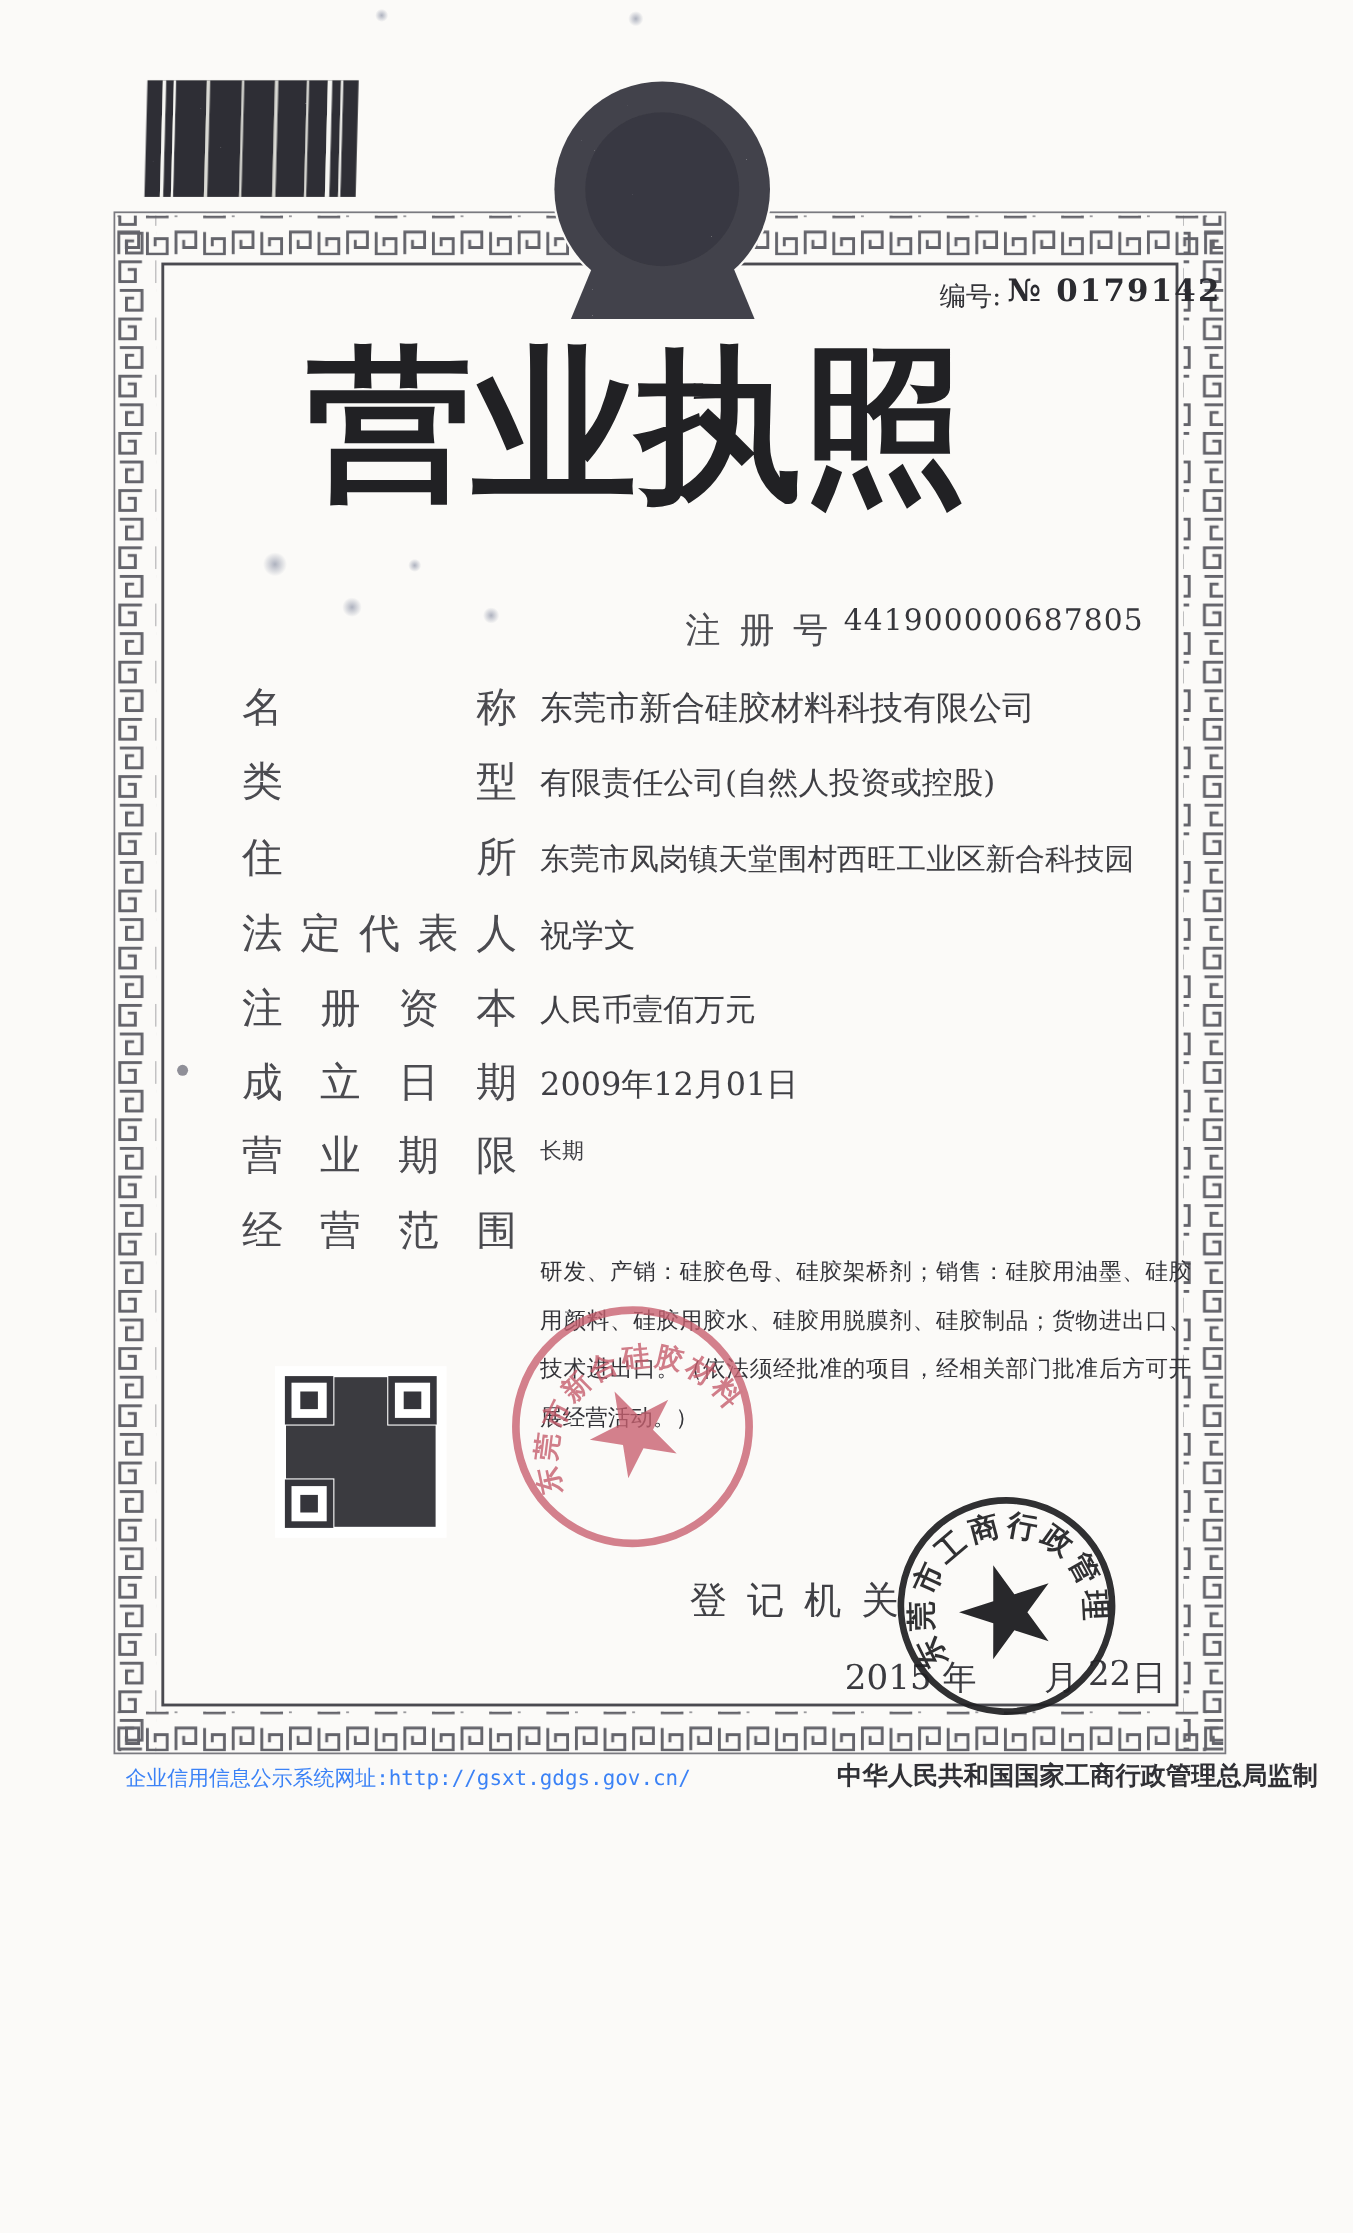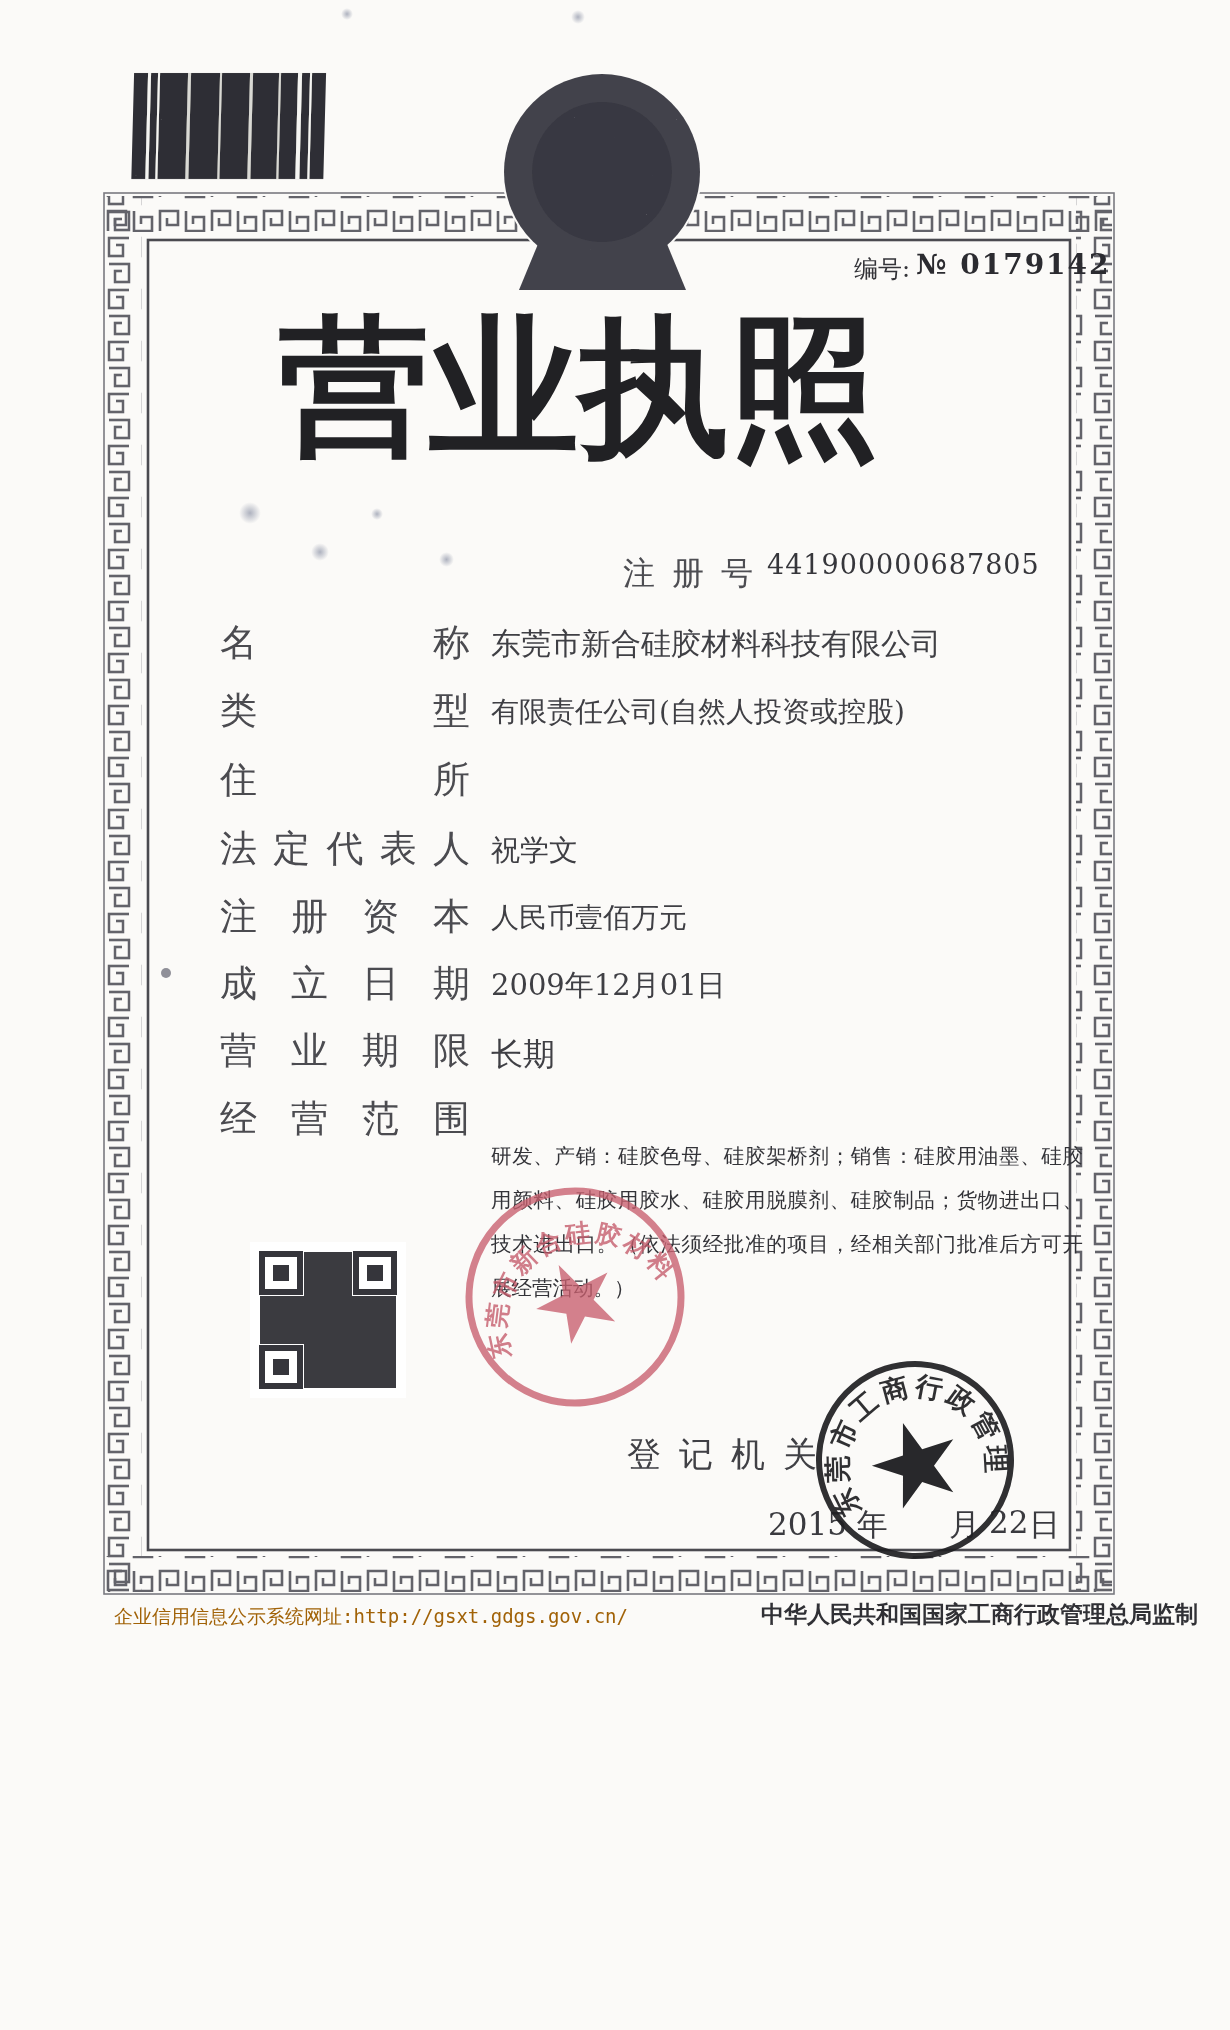--- a/index.html
+++ b/index.html
@@ -13,21 +13,21 @@
   #title{left:268px;top:308px;width:580px;font-size:150px;font-weight:bold;color:#212124;
          letter-spacing:0;line-height:1.05;}
   .serial-label{left:843px;top:253px;font-size:24px;color:#333338;}
   .serial-no{left:905px;top:248px;font-size:28px;font-weight:bold;color:#2b2b30;letter-spacing:2px;}
   #regno-label{left:612px;top:552px;width:130px;font-size:32px;color:#4d4d52;}
   #regno-value{left:756px;top:549px;font-size:27px;color:#36363b;letter-spacing:1px;text-align:center;}
   #scope-value{left:480px;top:1098px;width:592px;font-size:20.5px;line-height:44px;
                color:#333338;text-align:justify;white-space:normal;margin-top:36px;}
   #registrar-label{left:616px;top:1432px;width:190px;font-size:34px;color:#404045;}
   .date-part{top:1504px;font-size:31px;color:#3a3a3f;}
-  #footer-left{left:103px;top:1604px;font-size:19px;color:#a16207;
+  #footer-left{left:103px;top:1604px;font-size:19px;color:#3b82f6;
                font-family:"DejaVu Sans Mono", monospace;}
   #footer-right{left:750px;top:1599px;font-size:23px;color:#303035;font-weight:bold;}
   .speck{position:absolute;border-radius:50%;background:radial-gradient(circle,#aeb2bf 0%,rgba(174,178,191,0) 70%);}
   .layer-art{z-index:1;}
   .layer-text{z-index:2;}
   .layer-seal{z-index:3;}
 </style>
 </head>
 <body>
 
@@ -133,20 +133,21 @@
     <div class="abs just field-label" style="top:686px">
         <span>类</span>
         <span>型</span>
       </div>
     <div class="abs field-value" style="top:693px;font-size:28px">有限责任公司(自然人投资或控股)</div>
 
     <div class="abs just field-label" style="top:755px">
         <span>住</span>
         <span>所</span>
       </div>
+    <div class="abs field-value" style="top:763px;font-size:27px">东莞市凤岗镇天堂围村西旺工业区新合科技园</div>
 
     <div class="abs just field-label" style="top:824px">
         <span>法</span>
         <span>定</span>
         <span>代</span>
         <span>表</span>
         <span>人</span>
       </div>
     <div class="abs field-value" style="top:831px;font-size:29px">祝学文</div>
 
@@ -165,21 +166,21 @@
         <span>期</span>
       </div>
     <div class="abs field-value" style="top:966px;font-size:29px">2009年12月01日</div>
 
     <div class="abs just field-label" style="top:1026px">
         <span>营</span>
         <span>业</span>
         <span>期</span>
         <span>限</span>
       </div>
-    <div class="abs field-value" style="top:1033px;font-size:32px">长期</div>
+    <div class="abs field-value" style="top:1033px;font-size:20px">长期</div>
 
     <div class="abs just field-label" style="top:1094px">
         <span>经</span>
         <span>营</span>
         <span>范</span>
         <span>围</span>
       </div>
     <div class="abs" id="scope-value">研发、产销：硅胶色母、硅胶架桥剂；销售：硅胶用油墨、硅胶用颜料、硅胶用胶水、硅胶用脱膜剂、硅胶制品；货物进出口、技术进出口。（依法须经批准的项目，经相关部门批准后方可开展经营活动。）</div>
 
     <div class="abs just" id="registrar-label">

